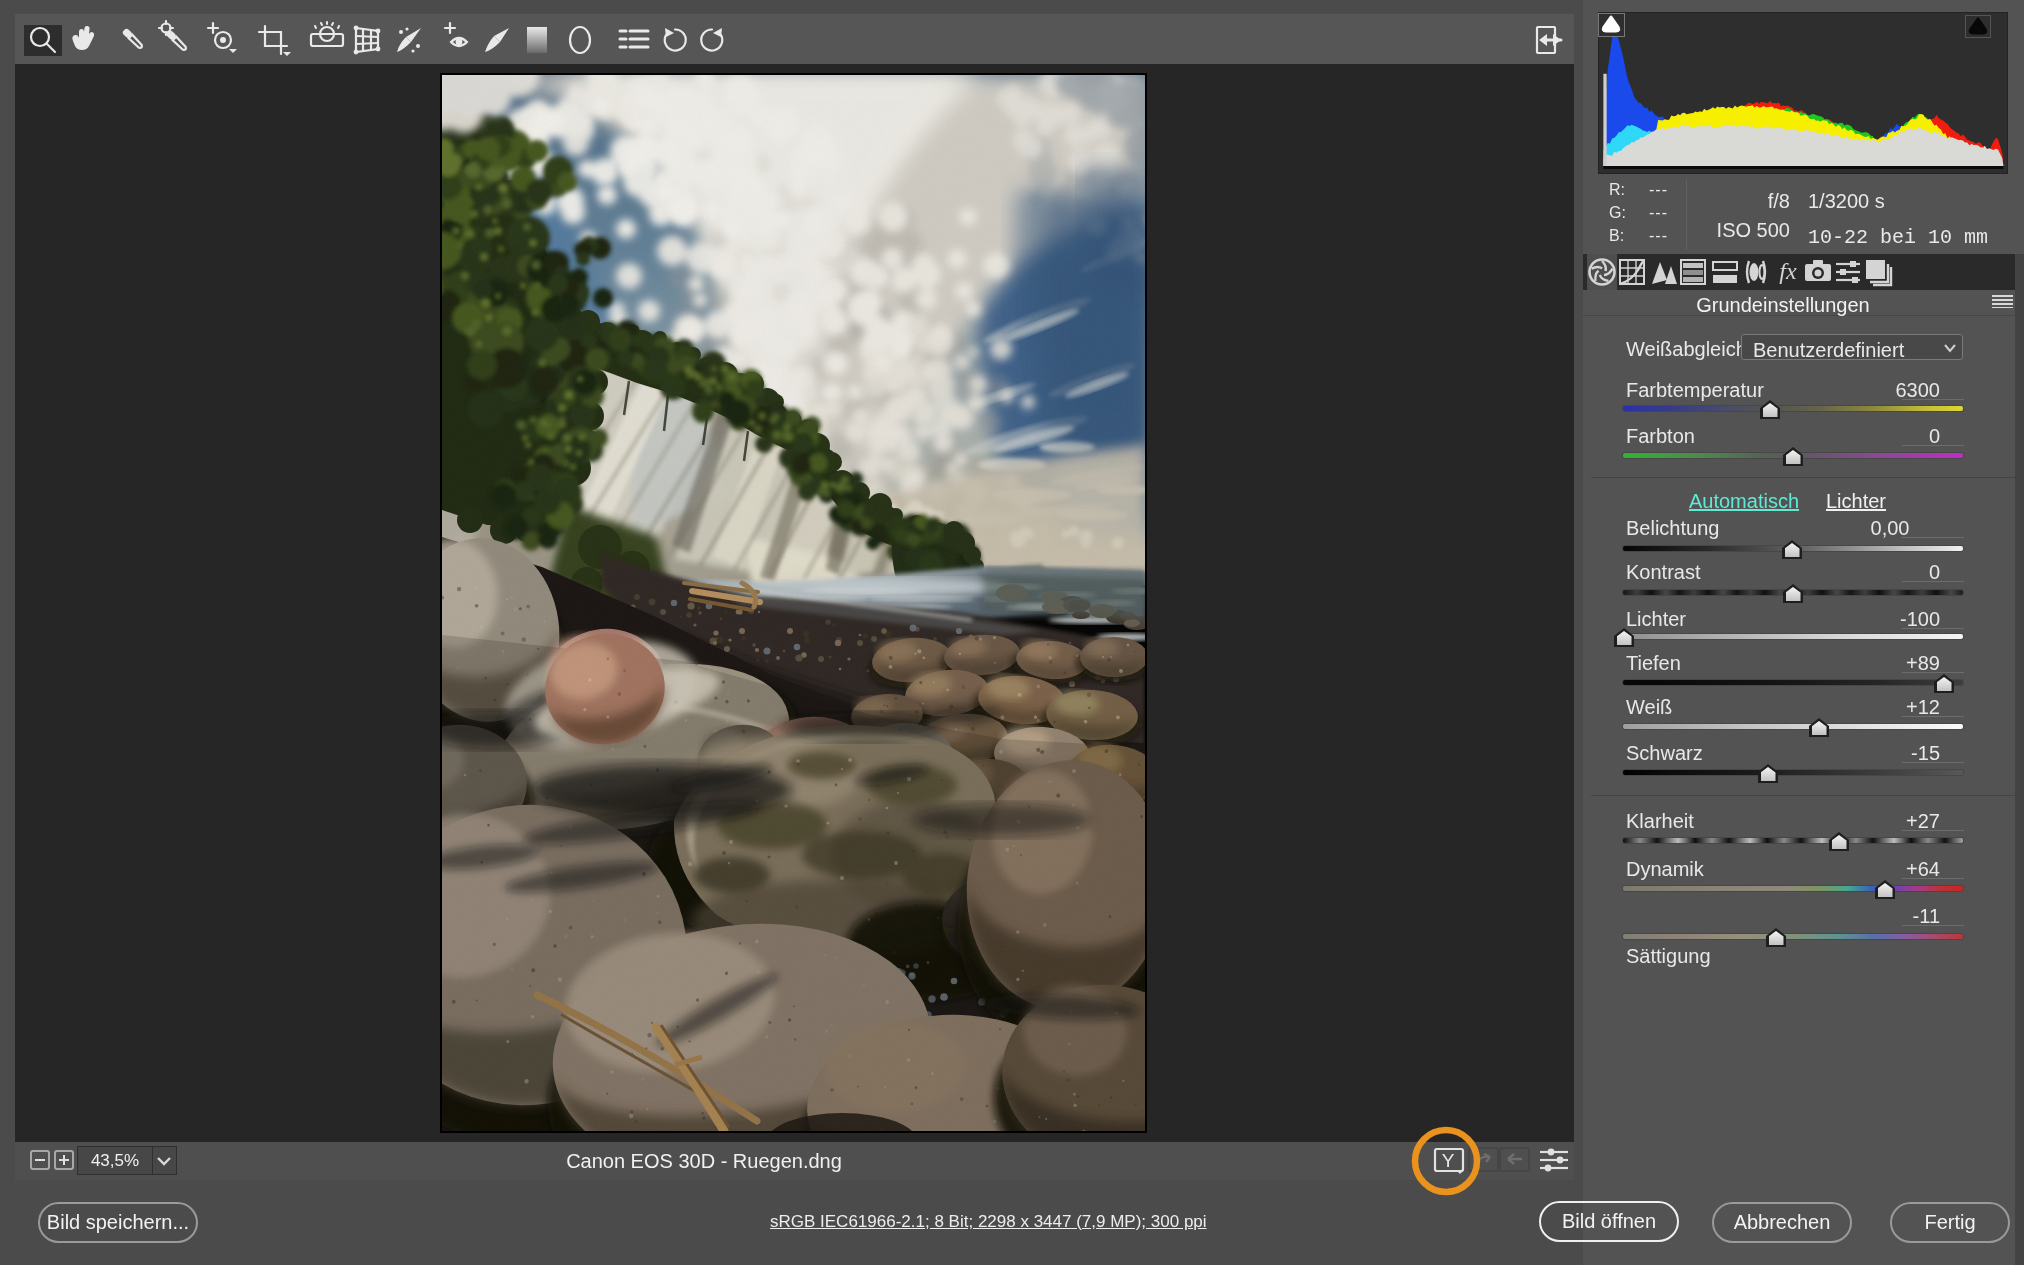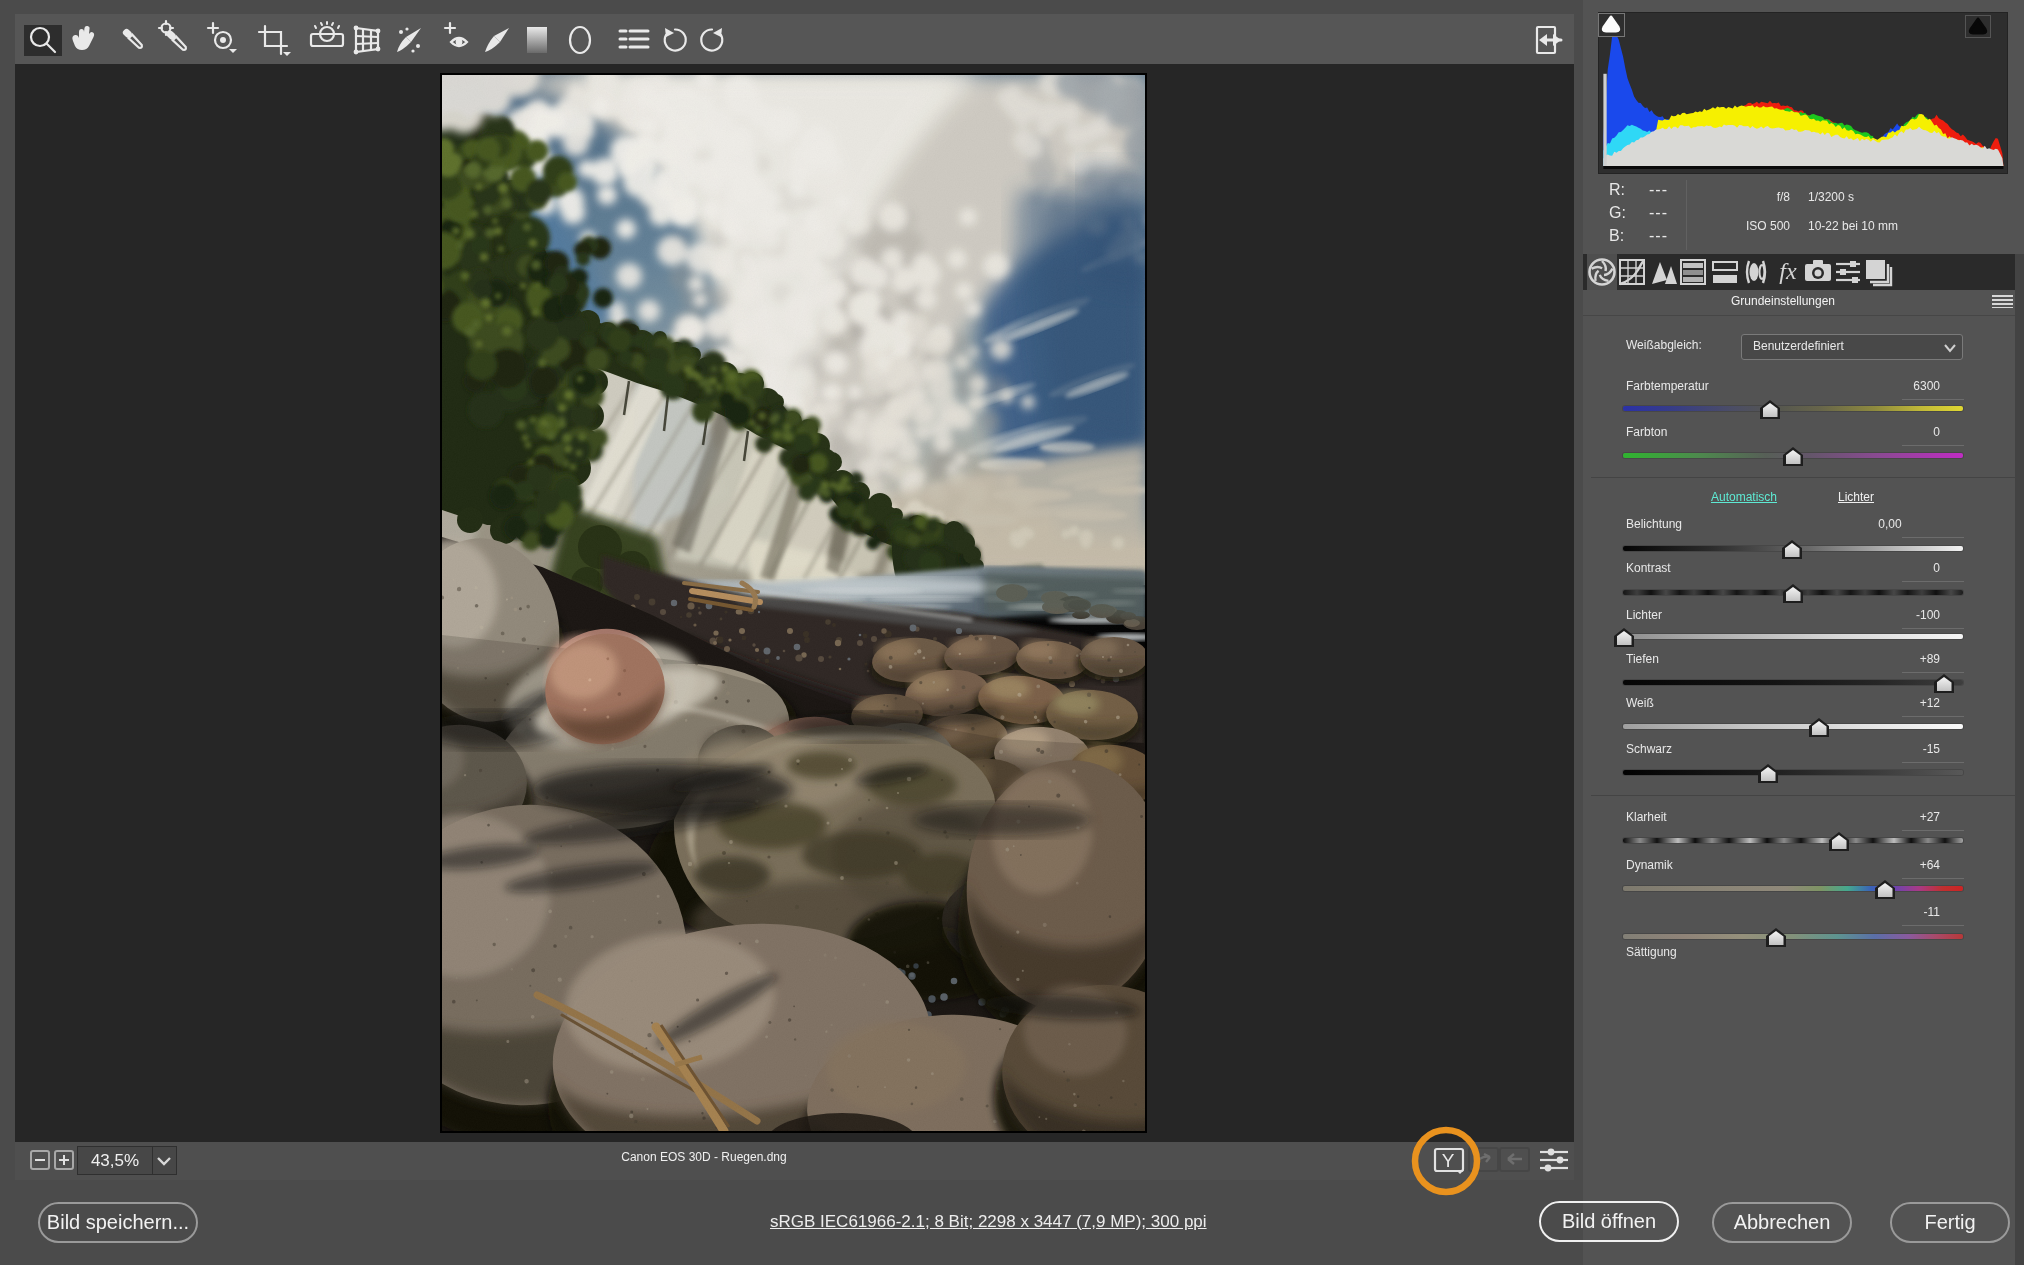--- a/index.html
+++ b/index.html
@@ -4,21 +4,21 @@
 <style>
   * { margin:0; padding:0; box-sizing:border-box; }
   html,body { width:2024px; height:1265px; overflow:hidden; background:#4b4b4b;
     font-family:"Liberation Sans", sans-serif; }
   .abs { position:absolute; }
   #toolbar { left:15px; top:14px; width:1559px; height:50px; background:#565656; }
   #canvas { left:15px; top:64px; width:1559px; height:1078px; background:#262626; }
   #photoframe { left:425px; top:9px; width:707px; height:1060px; background:#000; }
   #zoombar { left:15px; top:1142px; width:1559px; height:38px; background:#4f4f4f; }
   #panel { left:1583px; top:0px; width:441px; height:1265px; background:#535353; }
-  .txt { color:#e8e8e8; font-size:12px; white-space:nowrap; }
+  .txt { color:#e8e8e8; font-size:20px; white-space:nowrap; }
   .pill { position:absolute; z-index:40; border:2px solid #9a9a9a; border-radius:21px; height:41px;
     color:#f2f2f2; font-size:20px; text-align:center; background:transparent; }
   .sqbtn { position:absolute; width:20px; height:20px; border:2px solid #a8a8a8; border-radius:3px; }
   .sqbtn span { position:absolute; left:3px; right:3px; top:7px; height:2px; background:#e0e0e0; }
   .sqbtn.plus i { position:absolute; top:3px; bottom:3px; left:7px; width:2px; background:#e0e0e0; }
 </style>
 </head>
 <body>
 <div id="toolbar" class="abs">
   <div class="abs" style="left:9px;top:11px;width:38px;height:31px;background:#2d2d2d;"></div>
@@ -2244,21 +2244,21 @@
 <div class="abs txt" style="left:26px;top:181px;font-size:16px;">R:</div>
 <div class="abs txt" style="left:66px;top:181px;font-size:16px;letter-spacing:1px;">---</div>
 <div class="abs txt" style="left:26px;top:204px;font-size:16px;">G:</div>
 <div class="abs txt" style="left:66px;top:204px;font-size:16px;letter-spacing:1px;">---</div>
 <div class="abs txt" style="left:26px;top:227px;font-size:16px;">B:</div>
 <div class="abs txt" style="left:66px;top:227px;font-size:16px;letter-spacing:1px;">---</div>
 <div class="abs" style="left:103px;top:180px;width:1px;height:70px;background:#616161;"></div>
 <div class="abs txt" style="left:107px;top:190px;width:100px;text-align:right;">f/8</div>
 <div class="abs txt" style="left:225px;top:190px;">1/3200 s</div>
 <div class="abs txt" style="left:107px;top:219px;width:100px;text-align:right;">ISO 500</div>
-<div class="abs txt" style="left:225px;top:219px;">10-22 bei 10 mm</div>
+<div class="abs txt" style="left:225px;top:226px;font-family:Liberation Mono, monospace;">10-22 bei 10 mm</div>
 <div class="abs" style="left:0px;top:254px;width:441px;height:36px;background:#2a2a2a;"></div>
 <div class="abs" style="left:4px;top:254px;width:30px;height:36px;background:#4e4e4e;"></div>
 <svg class="abs" style="left:0px;top:254px;" width="441" height="36" viewBox="0 0 441 36">
 <g fill="#d4d4d4" stroke="none">
 
 <g transform="translate(19,18)">
           <circle r="12.5" fill="none" stroke="#d4d4d4" stroke-width="2.6"></circle>
 <g stroke="#d4d4d4" stroke-width="2.4" fill="none">
 <path d="M 0,-11 Q 5,-6 3.5,-1" transform="rotate(0)"></path>
 <path d="M 0,-11 Q 5,-6 3.5,-1" transform="rotate(72)"></path>

